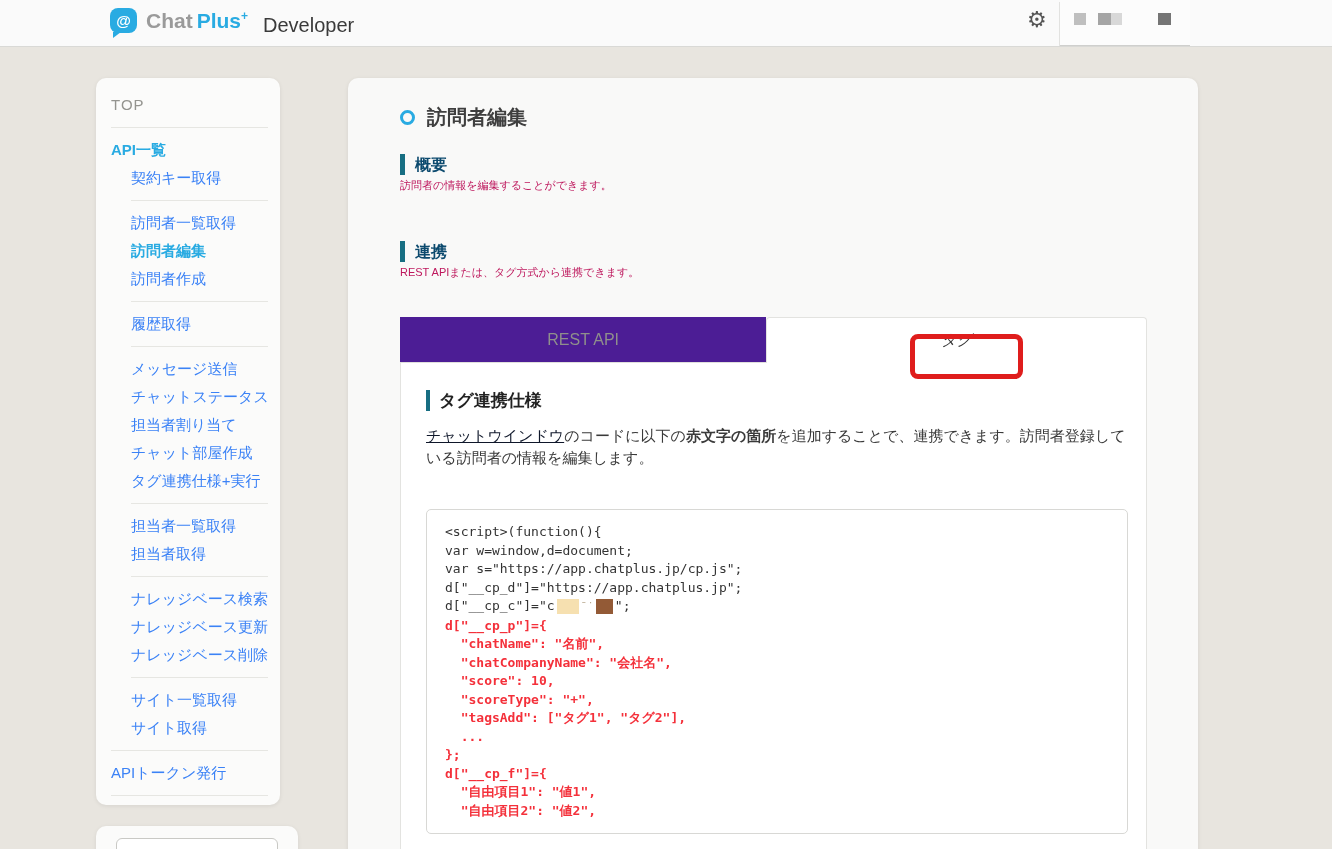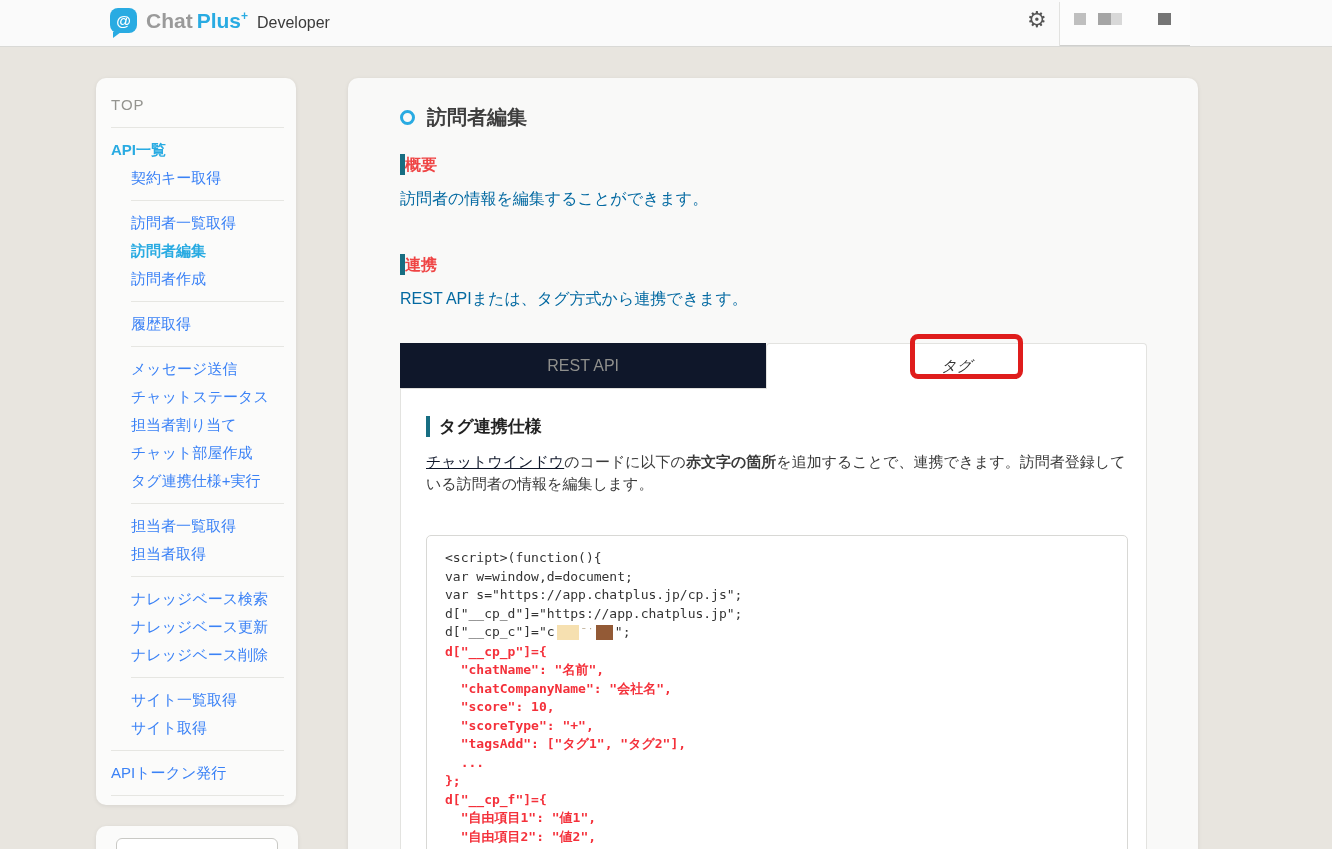--- a/index.html
+++ b/index.html
@@ -13,52 +13,52 @@
   
   .header{position:absolute;left:0;top:0;width:1332px;height:47px;background:#fafafa;border-bottom:1px solid #d9d9d6;z-index:5;}
   .logo{position:absolute;left:110px;top:8px;display:flex;align-items:center;cursor:pointer;}
   .logo-bubble{position:relative;width:27px;height:25px;background:var(--accent);border-radius:8px;display:flex;align-items:center;justify-content:center;}
   .logo-bubble::after{content:"";position:absolute;left:3px;bottom:-5px;width:0;height:0;border-left:8px solid var(--accent);border-bottom:6px solid transparent;}
   .logo-at{color:#fff;font-weight:bold;font-size:15px;line-height:1;}
   .brand{margin-left:9px;font-size:21px;font-weight:bold;letter-spacing:0;}
   .brand-chat{color:#9a9a9a;}
   .brand-plus{color:var(--accent);margin-left:4px;}
   .brand-sup{color:var(--accent);font-size:12px;vertical-align:super;}
-  .product{position:absolute;left:257px;top:14px;font-size:16px;color:#3a3a3a;}
+  .product{position:absolute;left:263px;top:14px;font-size:20px;color:#3a3a3a;}
   .gear{position:absolute;left:1027px;top:9px;font-size:22px;color:#555;cursor:pointer;line-height:1;}
   .header-vline{position:absolute;left:1059px;top:2px;width:1px;height:44px;background:#e2e2e0;}
   .user-panel{position:absolute;left:1060px;top:0;width:130px;height:46px;background:#fcfcfc;border-bottom:1px solid #cfcfcd;cursor:pointer;}
   .redact{position:absolute;top:13px;height:12px;}
   .r1{left:14px;width:12px;background:#bfbfbf;}
   .r2a{left:38px;width:13px;background:#a5a5a5;}
   .r2b{left:51px;width:11px;background:#d8d8d8;}
   .r3{left:98px;width:13px;background:#757575;}
 
   
-  .sidebar{position:absolute;left:96px;top:78px;width:200px;height:727px;background:#fbfbfa;border-radius:10px;box-shadow:0 1px 4px rgba(0,0,0,.08);padding:13px 12px 0 15px;overflow:hidden;}
+  .sidebar{position:absolute;left:96px;top:78px;width:184px;height:727px;background:#fbfbfa;border-radius:10px;box-shadow:0 1px 4px rgba(0,0,0,.08);padding:13px 12px 0 15px;overflow:hidden;}
   .nav-item{height:28px;line-height:28px;font-size:15px;color:#3b82f6;white-space:nowrap;cursor:pointer;}
   .nav-item.lv1{padding-left:20px;}
   .nav-item.active{color:var(--accent);font-weight:bold;}
   .nav-item.top-item{color:#94948f;letter-spacing:1px;}
   .nav-divider{border-top:1px solid #e6e6e2;margin:8px 0;height:0;}
   .nav-divider.inset{margin-left:20px;}
   .sidebar2{position:absolute;left:96px;top:826px;width:202px;height:100px;background:#fbfbfa;border-radius:10px;box-shadow:0 1px 4px rgba(0,0,0,.08);padding:12px 20px;}
   .side-input{width:162px;height:30px;border:1px solid #c9c9c5;border-radius:6px;background:#fff;font-size:13px;padding:0 8px;color:#555;outline:none;}
 
   
   .main-card{position:absolute;left:348px;top:78px;width:850px;height:1100px;background:#f9f9f8;border-radius:10px;box-shadow:0 1px 4px rgba(0,0,0,.08);padding:26px 52px 0 52px;}
   .title-row{display:flex;align-items:center;height:26px;margin-bottom:2px;}
   .circle-icon{width:15px;height:15px;border:3px solid var(--accent);border-radius:50%;margin-right:12px;flex:0 0 auto;}
   .page-title{font-size:20px;color:#3f3f3f;}
-  .sec-h{margin-top:24px;font-size:16px;font-weight:bold;color:#ef4444;border-left:5px solid var(--section-bar);line-height:21px;}
-  .sec-body{margin-top:13px;font-size:16px;color:#0369a1;line-height:21px;}
+  .sec-h{margin-top:24px;font-size:16px;font-weight:bold;color:#0c4a6e;border-left:5px solid var(--section-bar);padding-left:10px;line-height:21px;}
+  .sec-body{font-size:11px;color:#be185d;line-height:21px;}
   .sec-h.second{margin-top:45px;}
   .tab-bar{margin-top:34px;display:flex;width:747px;height:46px;}
   .tab{display:flex;align-items:center;justify-content:center;cursor:pointer;}
-  .tab-rest{width:387px;background:#0f172a;border-bottom:1px solid #e0dfdc;color:#8f8f8c;font-size:16px;}
+  .tab-rest{width:387px;background:#4c1d95;border-bottom:1px solid #e0dfdc;color:#8f8f8c;font-size:16px;}
   .tab-tag{width:402px;background:#fff;border:1px solid #e3e3e0;border-bottom:none;border-radius:4px 4px 0 0;color:#333;font-size:15px;font-style:italic;}
   .red-box{position:absolute;left:562px;top:256px;width:113px;height:45px;border:5px solid var(--annotation-red);border-radius:8px;z-index:4;}
   .tab-panel{width:747px;background:#fff;border:1px solid #e3e3e0;border-top:none;padding:27px 20px 40px 25px;min-height:500px;}
   .panel-h{font-size:17px;font-weight:bold;color:#222;border-left:4px solid var(--section-bar);padding-left:9px;line-height:21px;}
   .panel-desc{margin-top:14px;font-size:15px;color:#3a3a3a;line-height:22px;width:705px;}
   .panel-desc a{color:#0f172a;text-decoration:underline;cursor:pointer;}
   .panel-desc b{font-weight:bold;}
   .code-box{margin-top:40px;width:702px;background:#fff;border:1px solid #d8d8d5;border-radius:5px;padding:13px 18px;font-family:"DejaVu Sans Mono","Liberation Mono",monospace;font-size:13px;}
   .code-line{white-space:pre;line-height:18.5px;color:#333;}
   .code-line.red{color:var(--code-red);font-weight:bold;}

